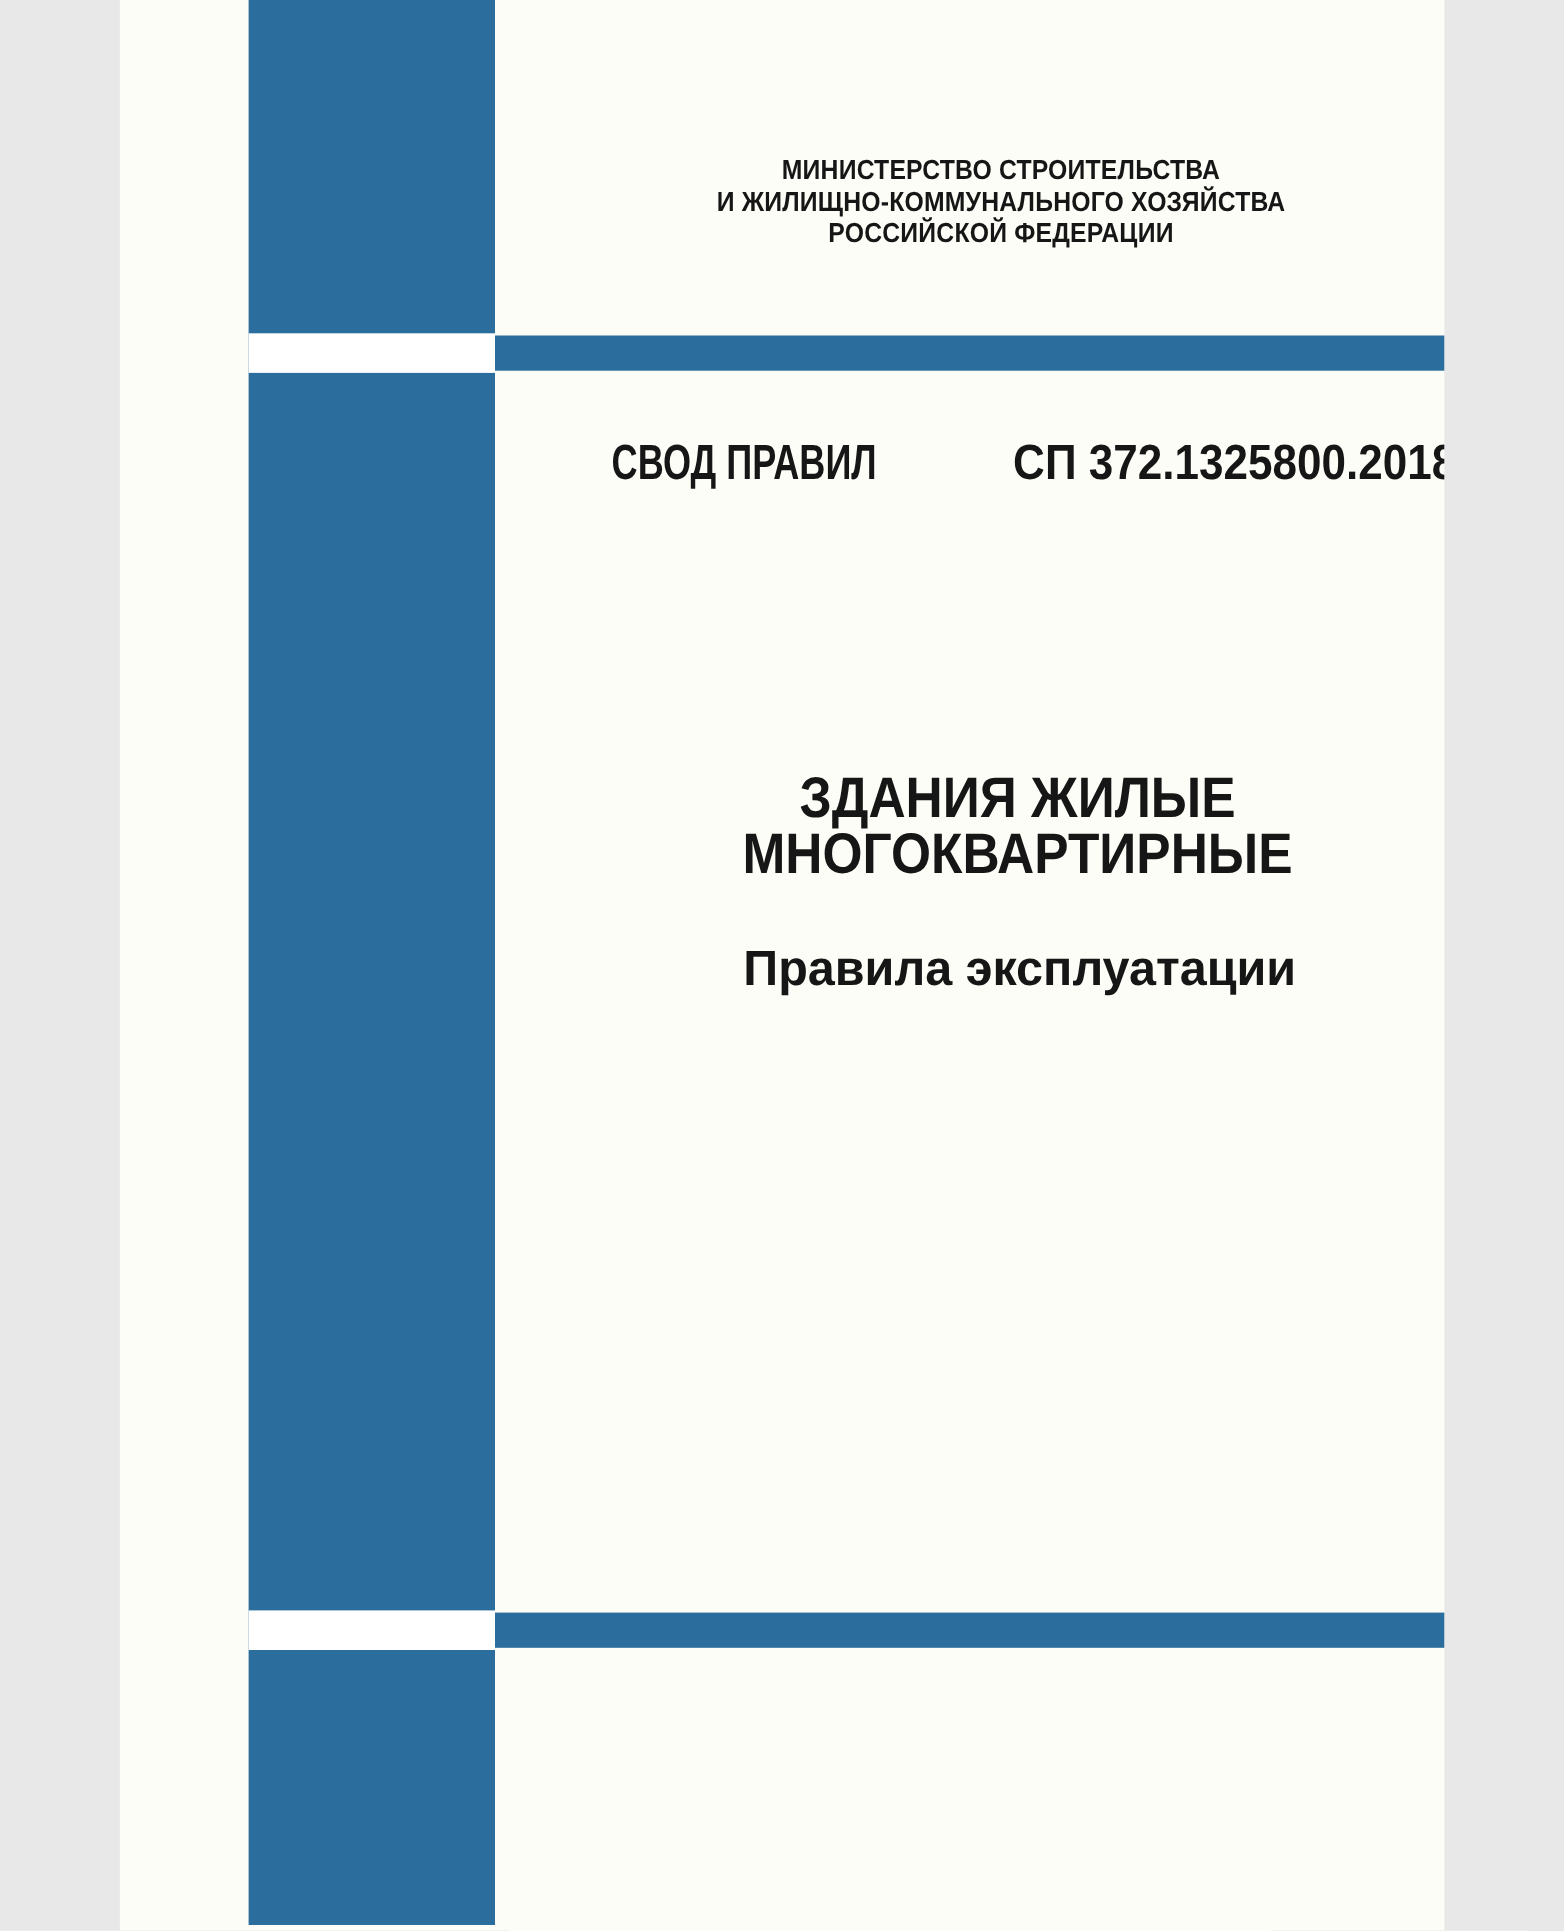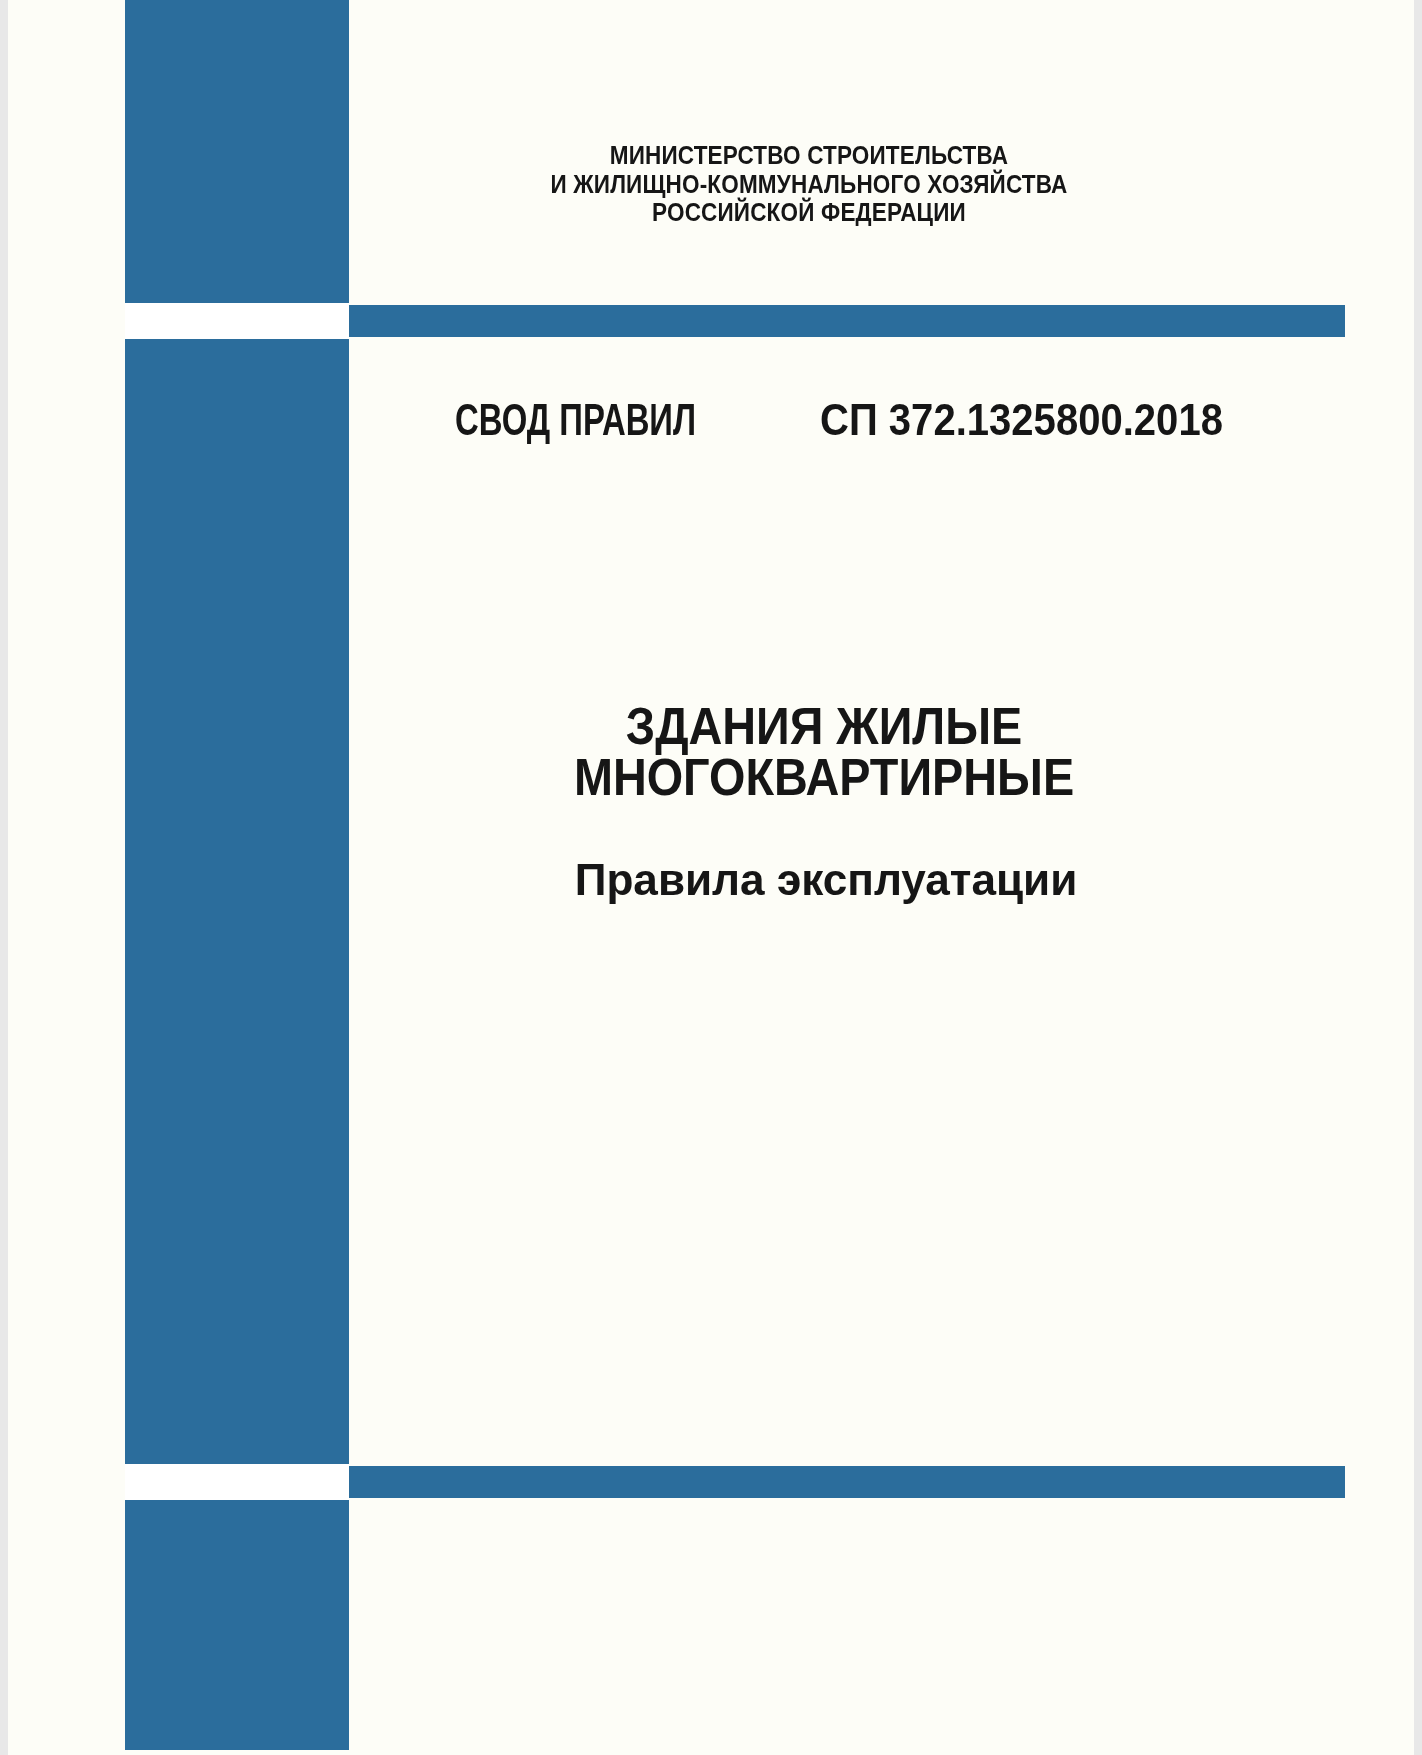--- a/index.html
+++ b/index.html
@@ -2,28 +2,27 @@
 <html><head>
 <meta charset="utf-8">
 <style>
   html, body {
     margin: 0;
     padding: 0;
     background: #e8e8e8;
   }
   .page {
     position: relative;
-    width: 1387px;
+    width: 1204px;
     height: 1755px;
     margin: 0 auto;
     overflow: hidden;
     background: var(--page-bg, #FDFDF7);
     font-family: "Liberation Sans", "DejaVu Sans", sans-serif;
     color: var(--text-color, #161616);
-    padding-left: 19px;
   }
   .abs { position: absolute; }
 
   
   .left-column {
     left: 117px; top: 0; width: 224px; height: 1750px;
     background: var(--accent, #2B6D9C);
   }
   .column-gap {
     left: 117px; width: 224px; height: 36px;

